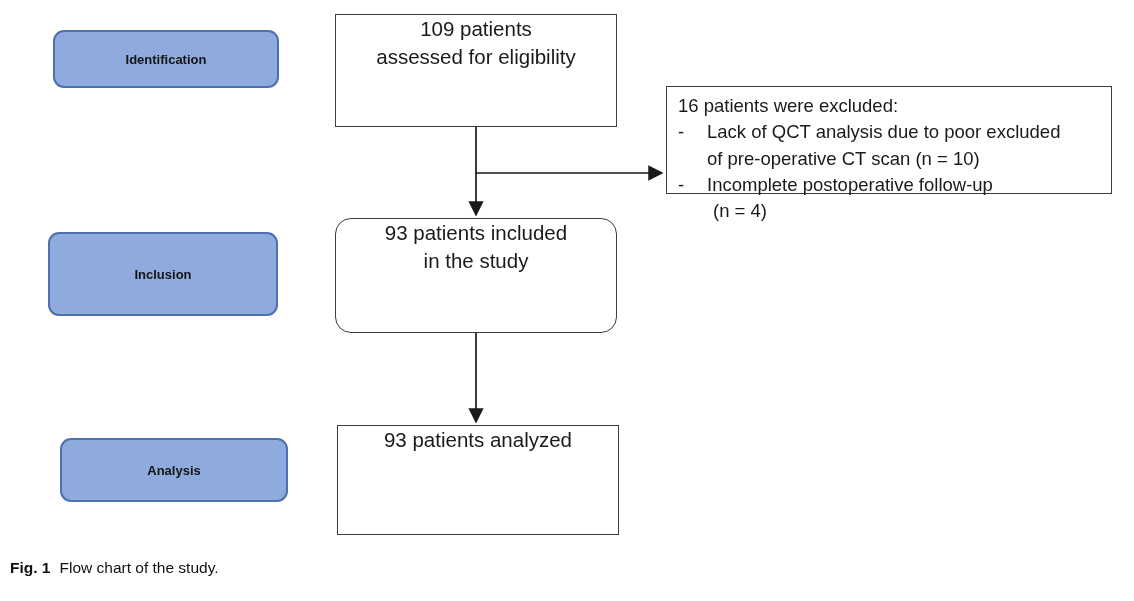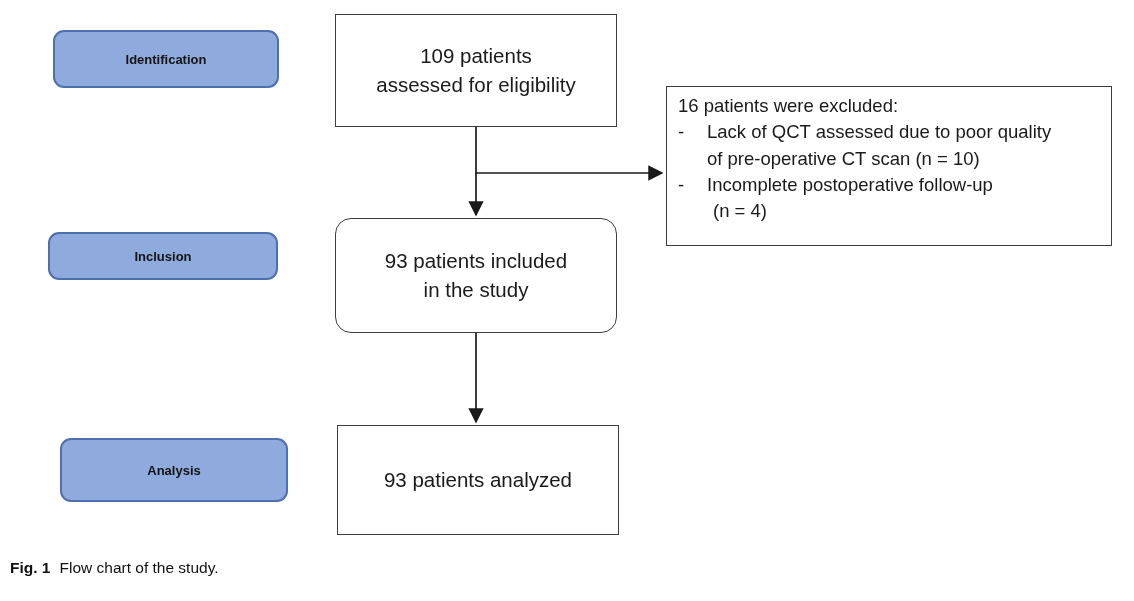--- a/index.html
+++ b/index.html
@@ -26,36 +26,36 @@
   .stage{
     position:absolute;
     background:var(--stage-fill);
     border:2px solid var(--stage-border);
     border-radius:11px;
     display:flex;align-items:center;justify-content:center;
     font-weight:bold;font-size:13px;
     color:#141414;
   }
   .stage-identification{left:53px;top:30px;width:226px;height:58px;}
-  .stage-inclusion{left:48px;top:232px;width:230px;height:48px;}
+  .stage-inclusion{left:48px;top:232px;width:230px;height:84px;}
   .stage-analysis{left:60px;top:438px;width:228px;height:64px;}
   .flowbox{
     position:absolute;
     background:#ffffff;
     border:1.5px solid var(--box-border);
-    display:flex;flex-direction:column;align-items:center;justify-content:center;
+    display:flex;flex-direction:column;align-items:center;justify-content:flex-start;
     text-align:center;
     font-size:20.5px;line-height:1.38;
   }
   .box-eligibility{left:335px;top:14px;width:282px;height:113px;}
   .box-included{left:335px;top:218px;width:282px;height:115px;border-radius:16px;}
   .box-analyzed{left:337px;top:425px;width:282px;height:110px;}
   .exclusion{
     position:absolute;
-    left:666px;top:86px;width:446px;height:160px;
+    left:666px;top:86px;width:446px;height:108px;
     background:#ffffff;
     border:1.5px solid var(--box-border);
     padding:6px 8px 6px 11px;
     font-size:18.5px;line-height:1.42;
   }
   .excl-item{display:flex;}
   .excl-bullet{width:29px;flex:0 0 29px;}
   .excl-cont{padding-left:29px;}
   .excl-cont-deep{padding-left:35px;}
   .caption{
@@ -106,21 +106,21 @@
   </div>
 
   <div class="flowbox box-analyzed">
     <div>93 patients analyzed</div>
   </div>
 
   <div class="exclusion">
     <div class="excl-title">16 patients were excluded:</div>
     <div class="excl-item">
       <span class="excl-bullet">-</span>
-      <span>Lack of QCT assessed due to poor quality</span>
+      <span>Lack of QCT analysis due to poor excluded</span>
     </div>
     <div class="excl-cont">of pre-operative CT scan (n = 10)</div>
     <div class="excl-item">
       <span class="excl-bullet">-</span>
       <span>Incomplete postoperative follow-up</span>
     </div>
     <div class="excl-cont excl-cont-deep">(n = 4)</div>
   </div>
 
   <div class="caption">

